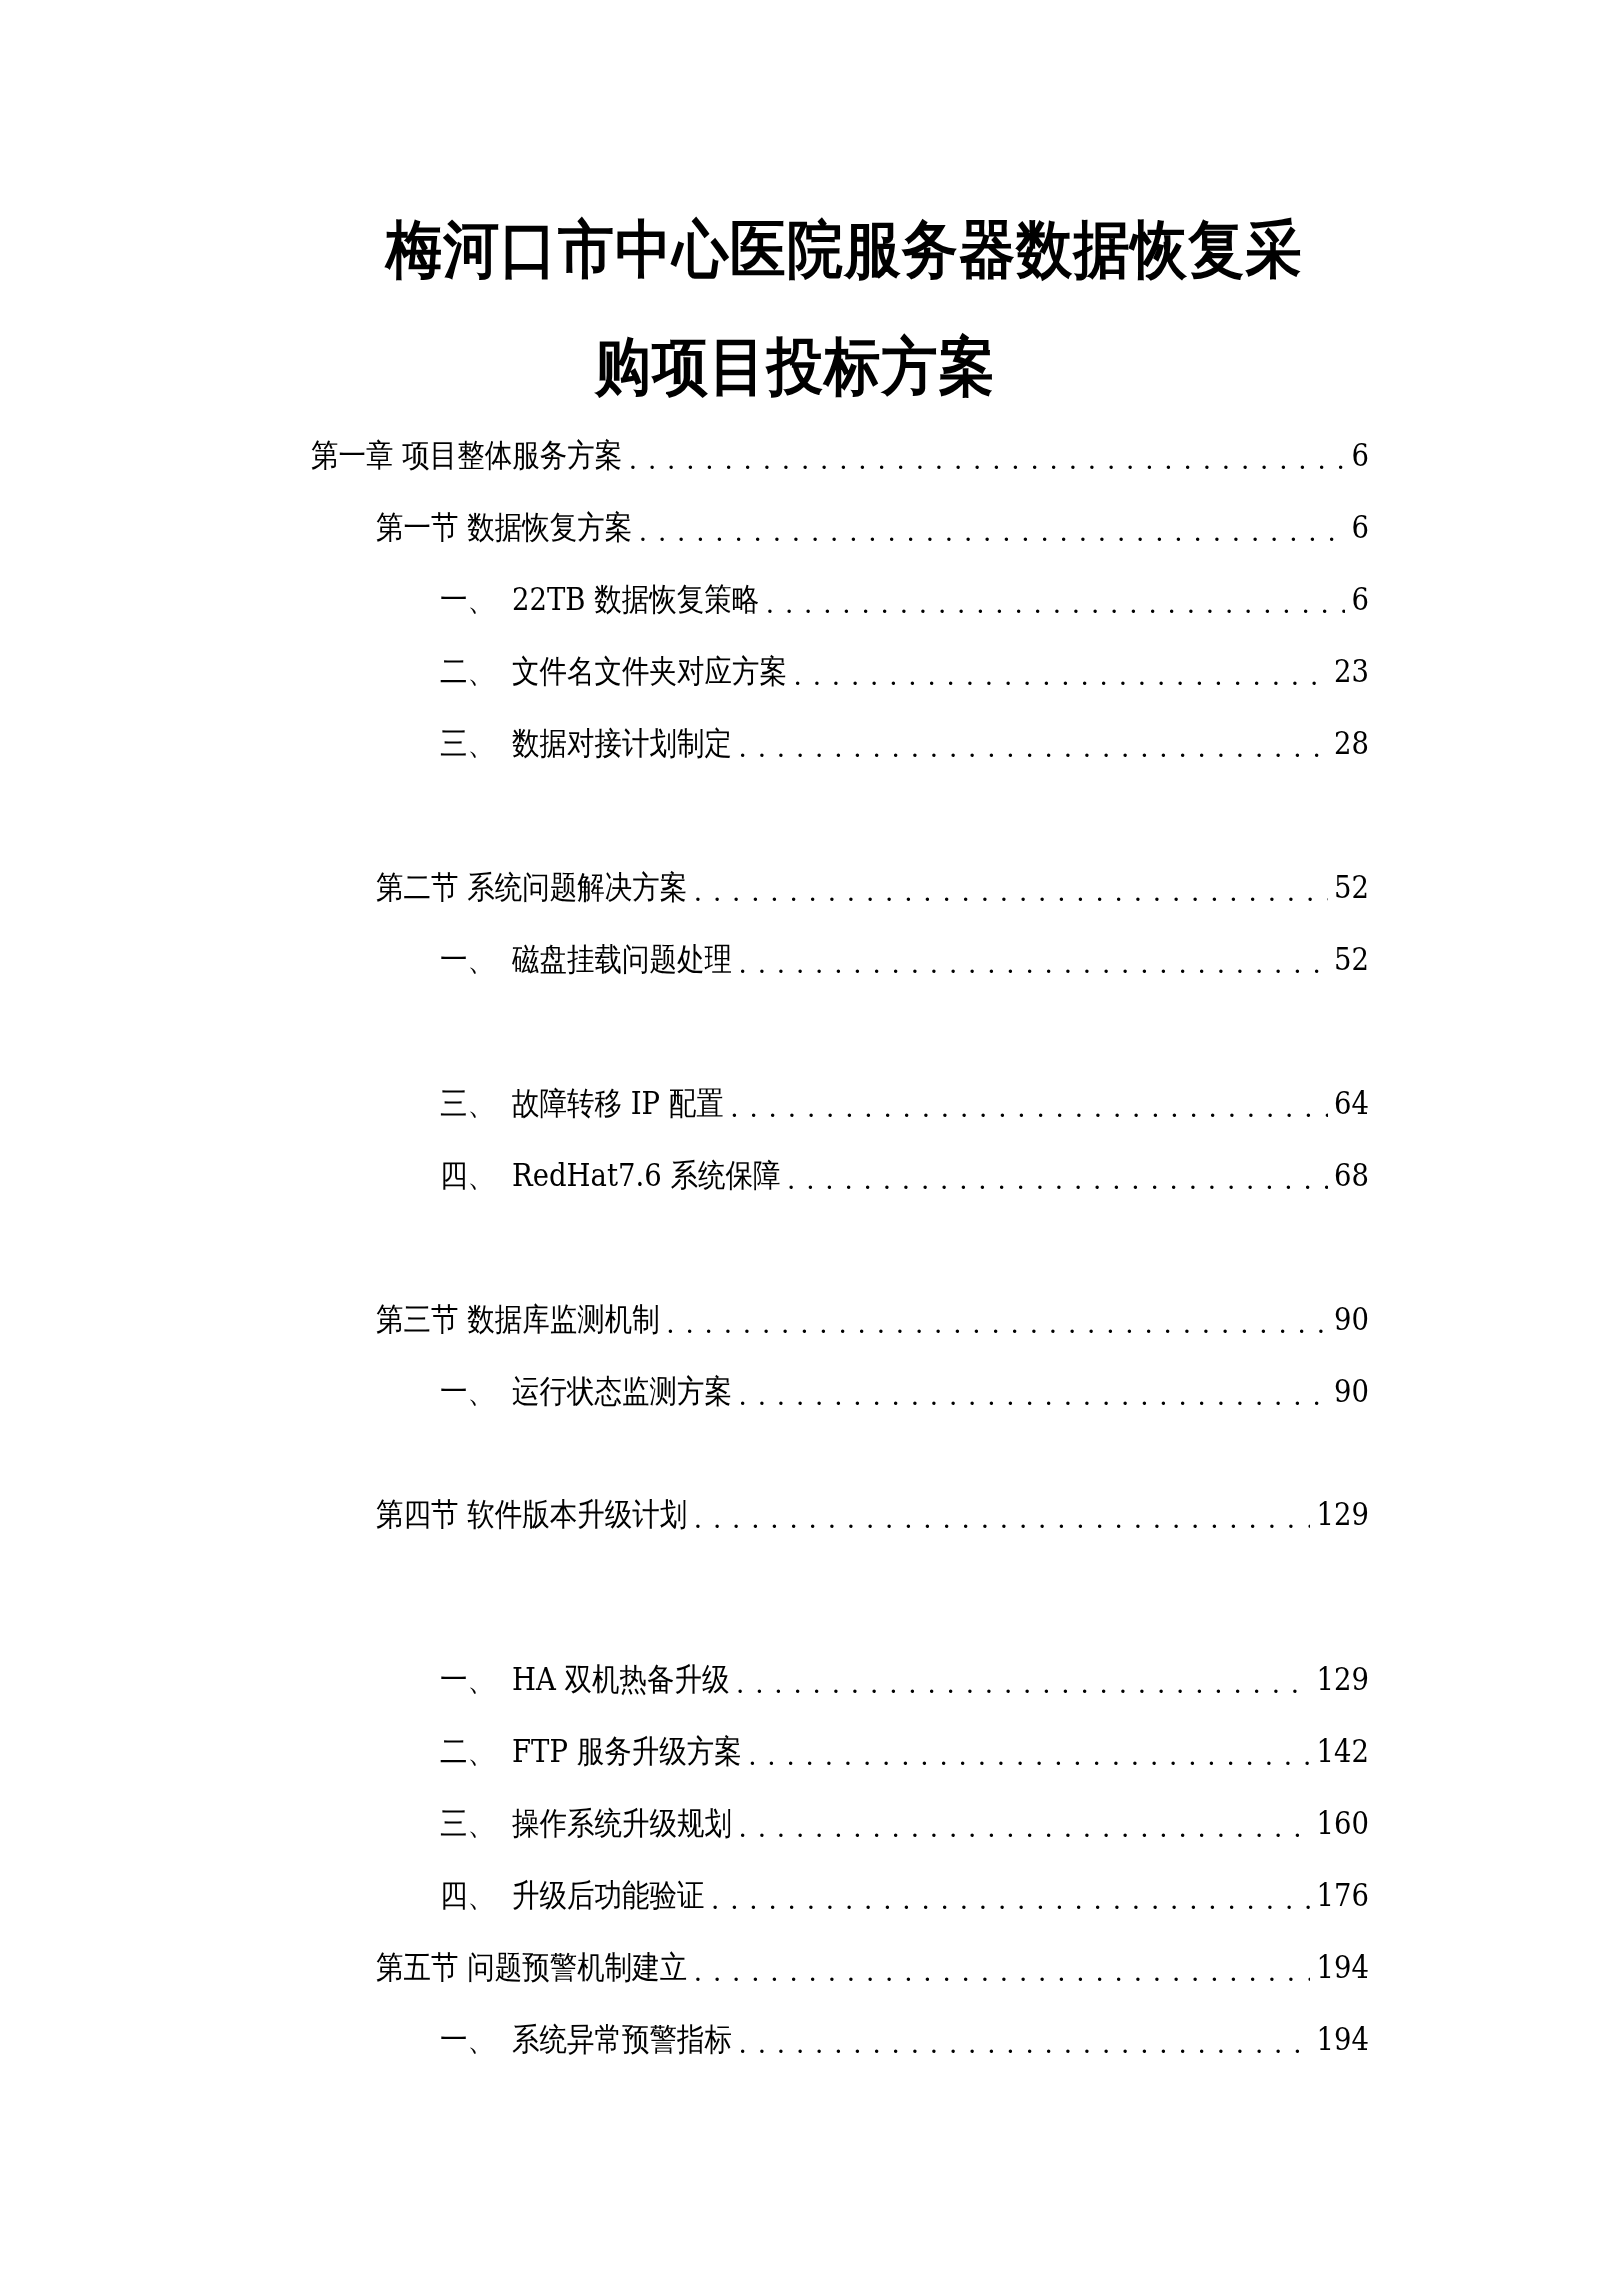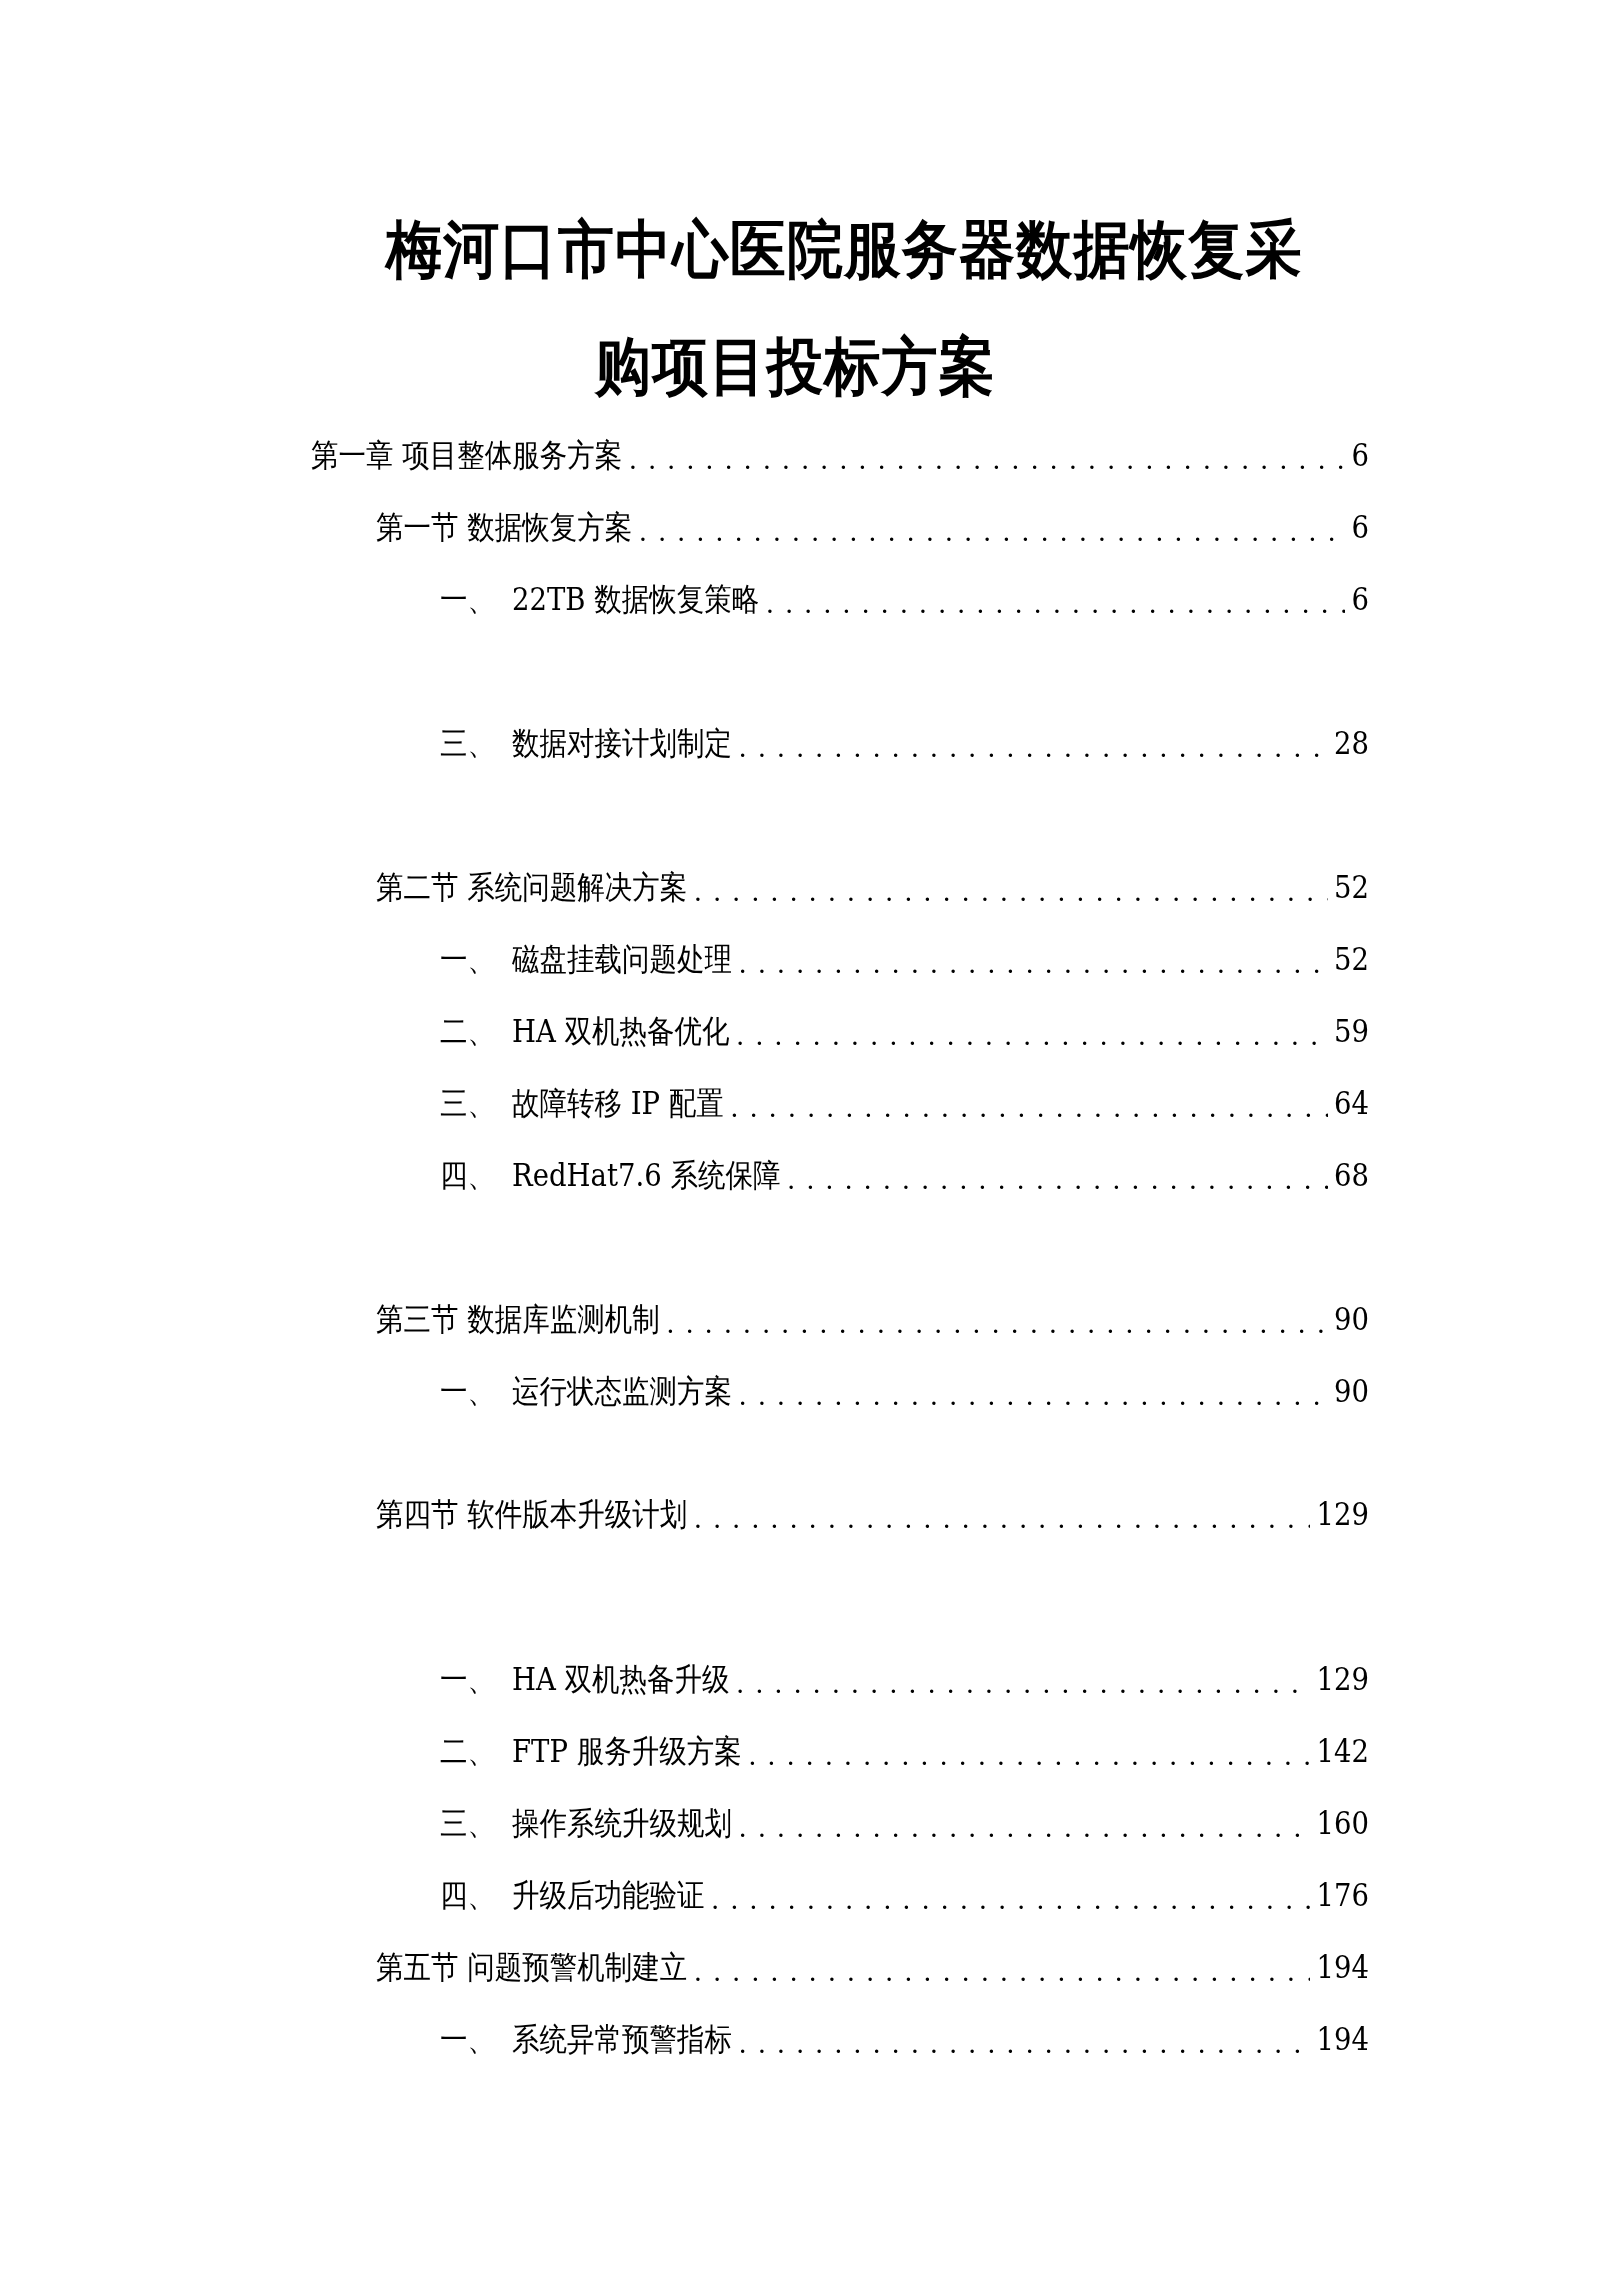--- a/index.html
+++ b/index.html
@@ -111,45 +111,45 @@
       <span class="toc-leader"></span>
       <span class="toc-page">6</span>
     </div>
 
     <div class="toc-entry level-3" style="top:581px">
       <span class="toc-label"><span class="toc-num">一、</span><span>22TB 数据恢复策略</span></span>
       <span class="toc-leader"></span>
       <span class="toc-page">6</span>
     </div>
 
+    <div class="toc-entry level-3" style="top:653px">
+      <span class="toc-label"><span class="toc-num">二、</span><span>文件名文件夹对应方案</span></span>
+      <span class="toc-leader"></span>
+      <span class="toc-page">23</span>
+    </div>
 
     <div class="toc-entry level-3" style="top:725px">
       <span class="toc-label"><span class="toc-num">三、</span><span>数据对接计划制定</span></span>
       <span class="toc-leader"></span>
       <span class="toc-page">28</span>
     </div>
 
 
     <div class="toc-entry level-2" style="top:869px">
       <span class="toc-label"><span>第二节</span> <span>系统问题解决方案</span></span>
       <span class="toc-leader"></span>
       <span class="toc-page">52</span>
     </div>
 
     <div class="toc-entry level-3" style="top:941px">
       <span class="toc-label"><span class="toc-num">一、</span><span>磁盘挂载问题处理</span></span>
       <span class="toc-leader"></span>
       <span class="toc-page">52</span>
     </div>
 
-    <div class="toc-entry level-3" style="top:1013px">
-      <span class="toc-label"><span class="toc-num">二、</span><span>HA 双机热备优化</span></span>
-      <span class="toc-leader"></span>
-      <span class="toc-page">59</span>
-    </div>
 
     <div class="toc-entry level-3" style="top:1085px">
       <span class="toc-label"><span class="toc-num">三、</span><span>故障转移 IP 配置</span></span>
       <span class="toc-leader"></span>
       <span class="toc-page">64</span>
     </div>
 
     <div class="toc-entry level-3" style="top:1157px">
       <span class="toc-label"><span class="toc-num">四、</span><span>RedHat7.6 系统保障</span></span>
       <span class="toc-leader"></span>

